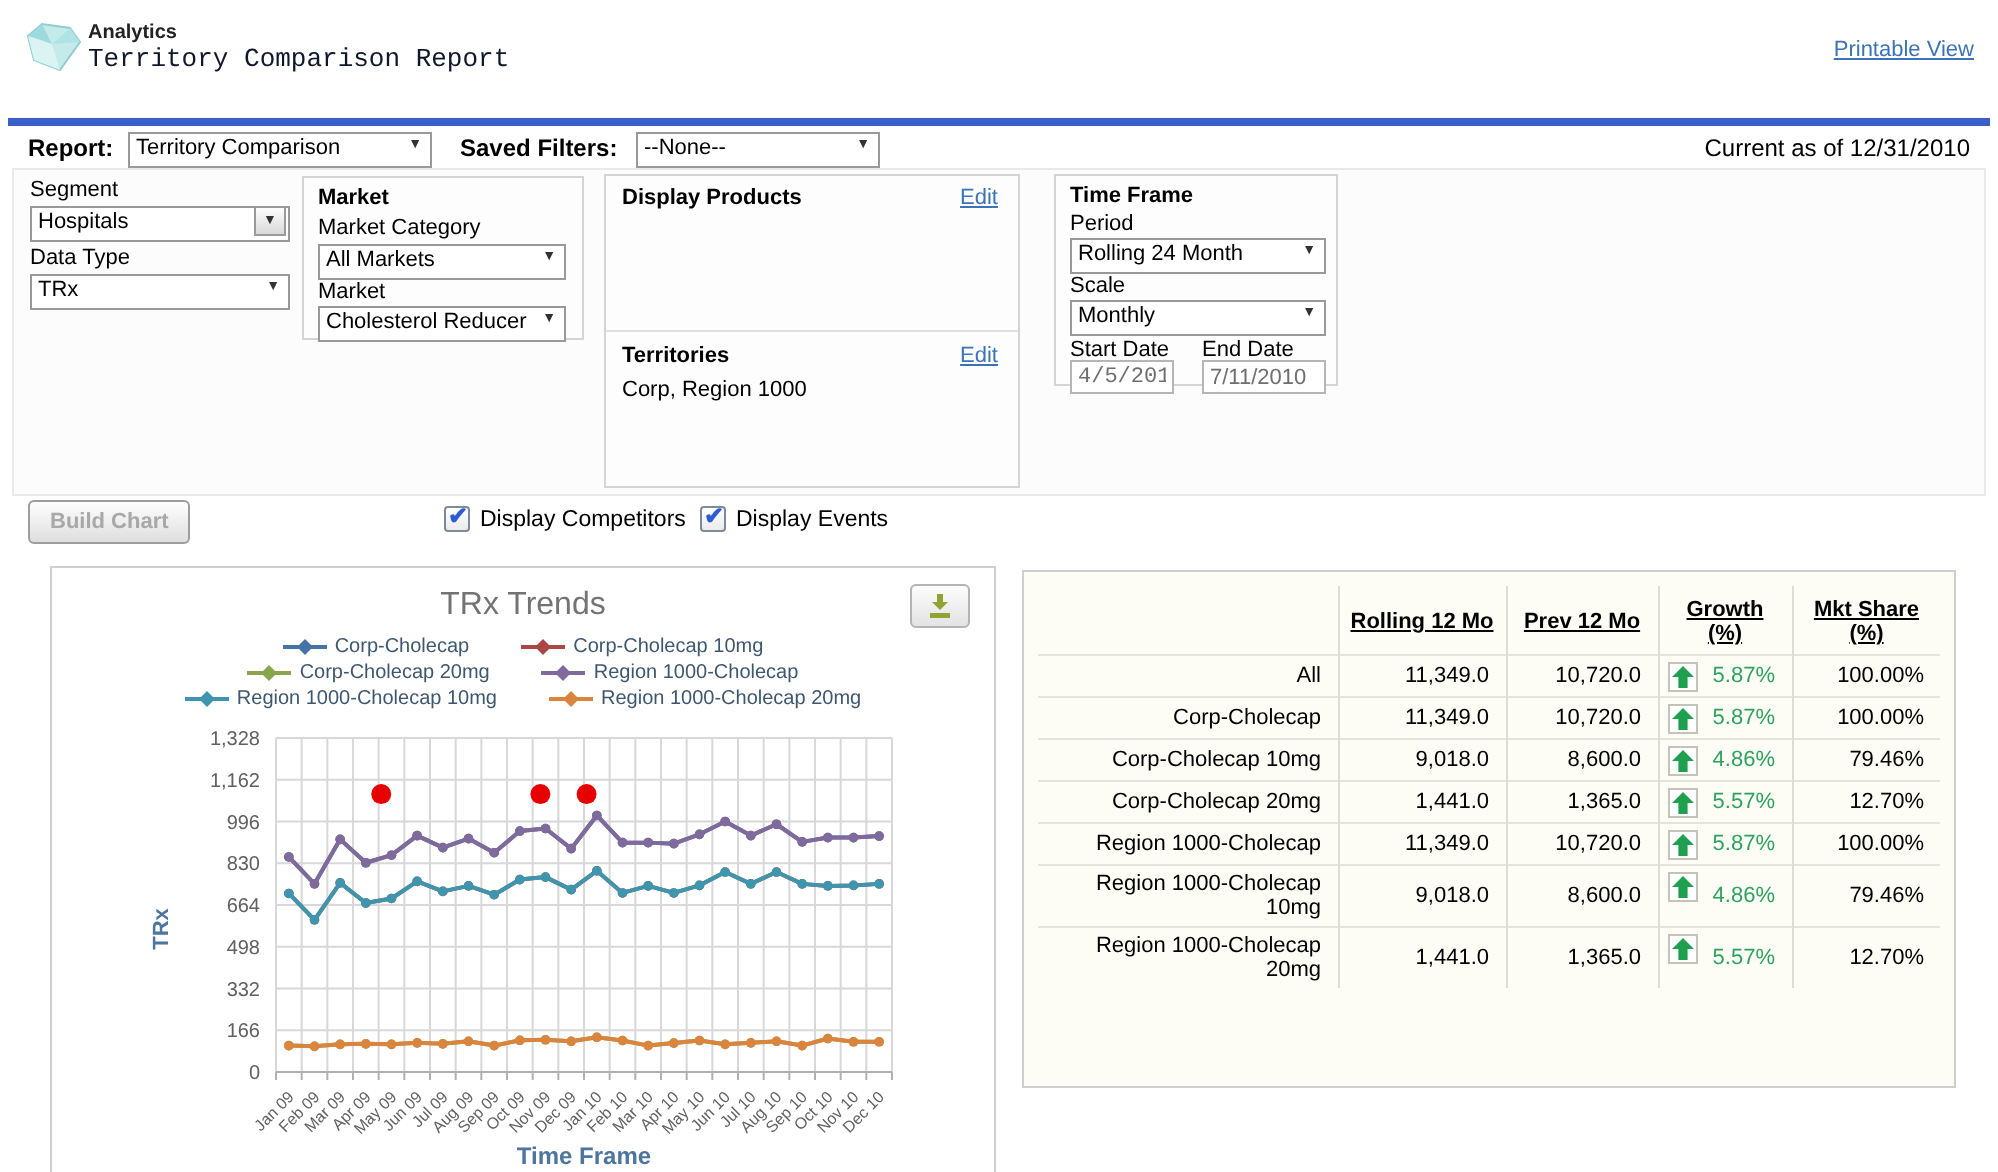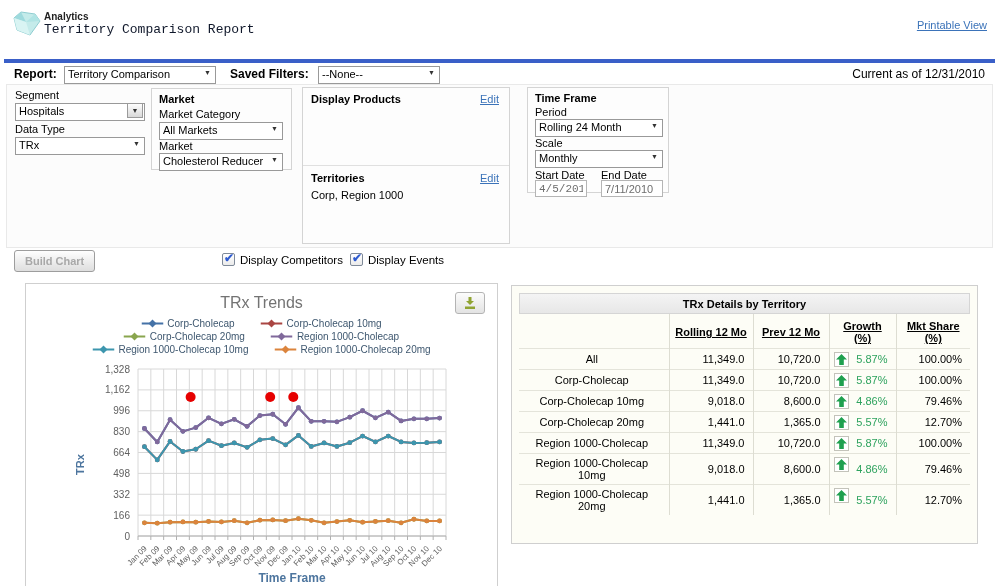--- a/index.html
+++ b/index.html
@@ -56,21 +56,21 @@
   .legend-item span { font-size:10px; color:#3e576f; white-space:nowrap; }
   #trend-svg { position:absolute; left:0; top:75px; }
   
   .table-panel { position:absolute; left:511px; top:285px; width:467px; height:259px; border:1px solid #cfcfcf; background:#fdfdf6; padding:7px; }
   .ttitle { height:21px; line-height:21px; text-align:center; font-size:11px; font-weight:bold; background:linear-gradient(#f4f4f4,#e7e7e7); border:1px solid #d5d5d5; }
   table.dtable { width:100%; border-collapse:collapse; table-layout:fixed; font-size:11px; }
   .dtable th { font-weight:bold; text-decoration:underline; text-align:center; padding:6px 4px 4px; }
   .dtable td, .dtable th { border-left:1px solid #ddddd2; }
   .dtable td:first-child, .dtable th:first-child { border-left:none; }
   .dtable tbody td { padding:3px 8px; border-top:1px solid #e4e4da; height:21px; }
-  .dtable td.name { text-align:center; padding-left:4px; }
+  .dtable td.name { text-align:right; padding-left:4px; }
   .dtable td.num { text-align:right; }
   .dtable td.growth { position:relative; text-align:right; color:#2da25e; }
   .arrowbox { position:absolute; left:4px; top:3px; width:15px; height:15px; border:1px solid #c3c3ba; background:#fff; }
 </style>
 </head>
 <body>
 
 <div id="app">
 
   <svg class="abs" style="left:8px;top:8px" width="36" height="34" viewBox="0 0 36 34">
@@ -446,21 +446,20 @@
         <circle cx="387.9166666666667" cy="160.27484939759037" r="2.4" fill="#DB843D"></circle>
         <circle cx="400.75" cy="161.90963855421685" r="2.4" fill="#DB843D"></circle>
         <circle cx="413.58333333333337" cy="161.90963855421685" r="2.4" fill="#DB843D"></circle>
         <circle cx="164.61666666666667" cy="38.04292168674698" r="5" fill="#e60000"></circle>
         <circle cx="244.18333333333334" cy="38.04292168674698" r="5" fill="#e60000"></circle>
         <circle cx="267.2833333333333" cy="38.04292168674698" r="5" fill="#e60000"></circle>
       </svg>
   </div>
 
   <div class="table-panel">
-    <div class="ttitle">TRx Details by Territory</div>
     <table class="dtable">
       <colgroup>
           <col style="width:150px">
           <col style="width:84px">
           <col style="width:76px">
           <col style="width:67px">
           <col style="width:74px">
         </colgroup>
       <thead>
         <tr>

